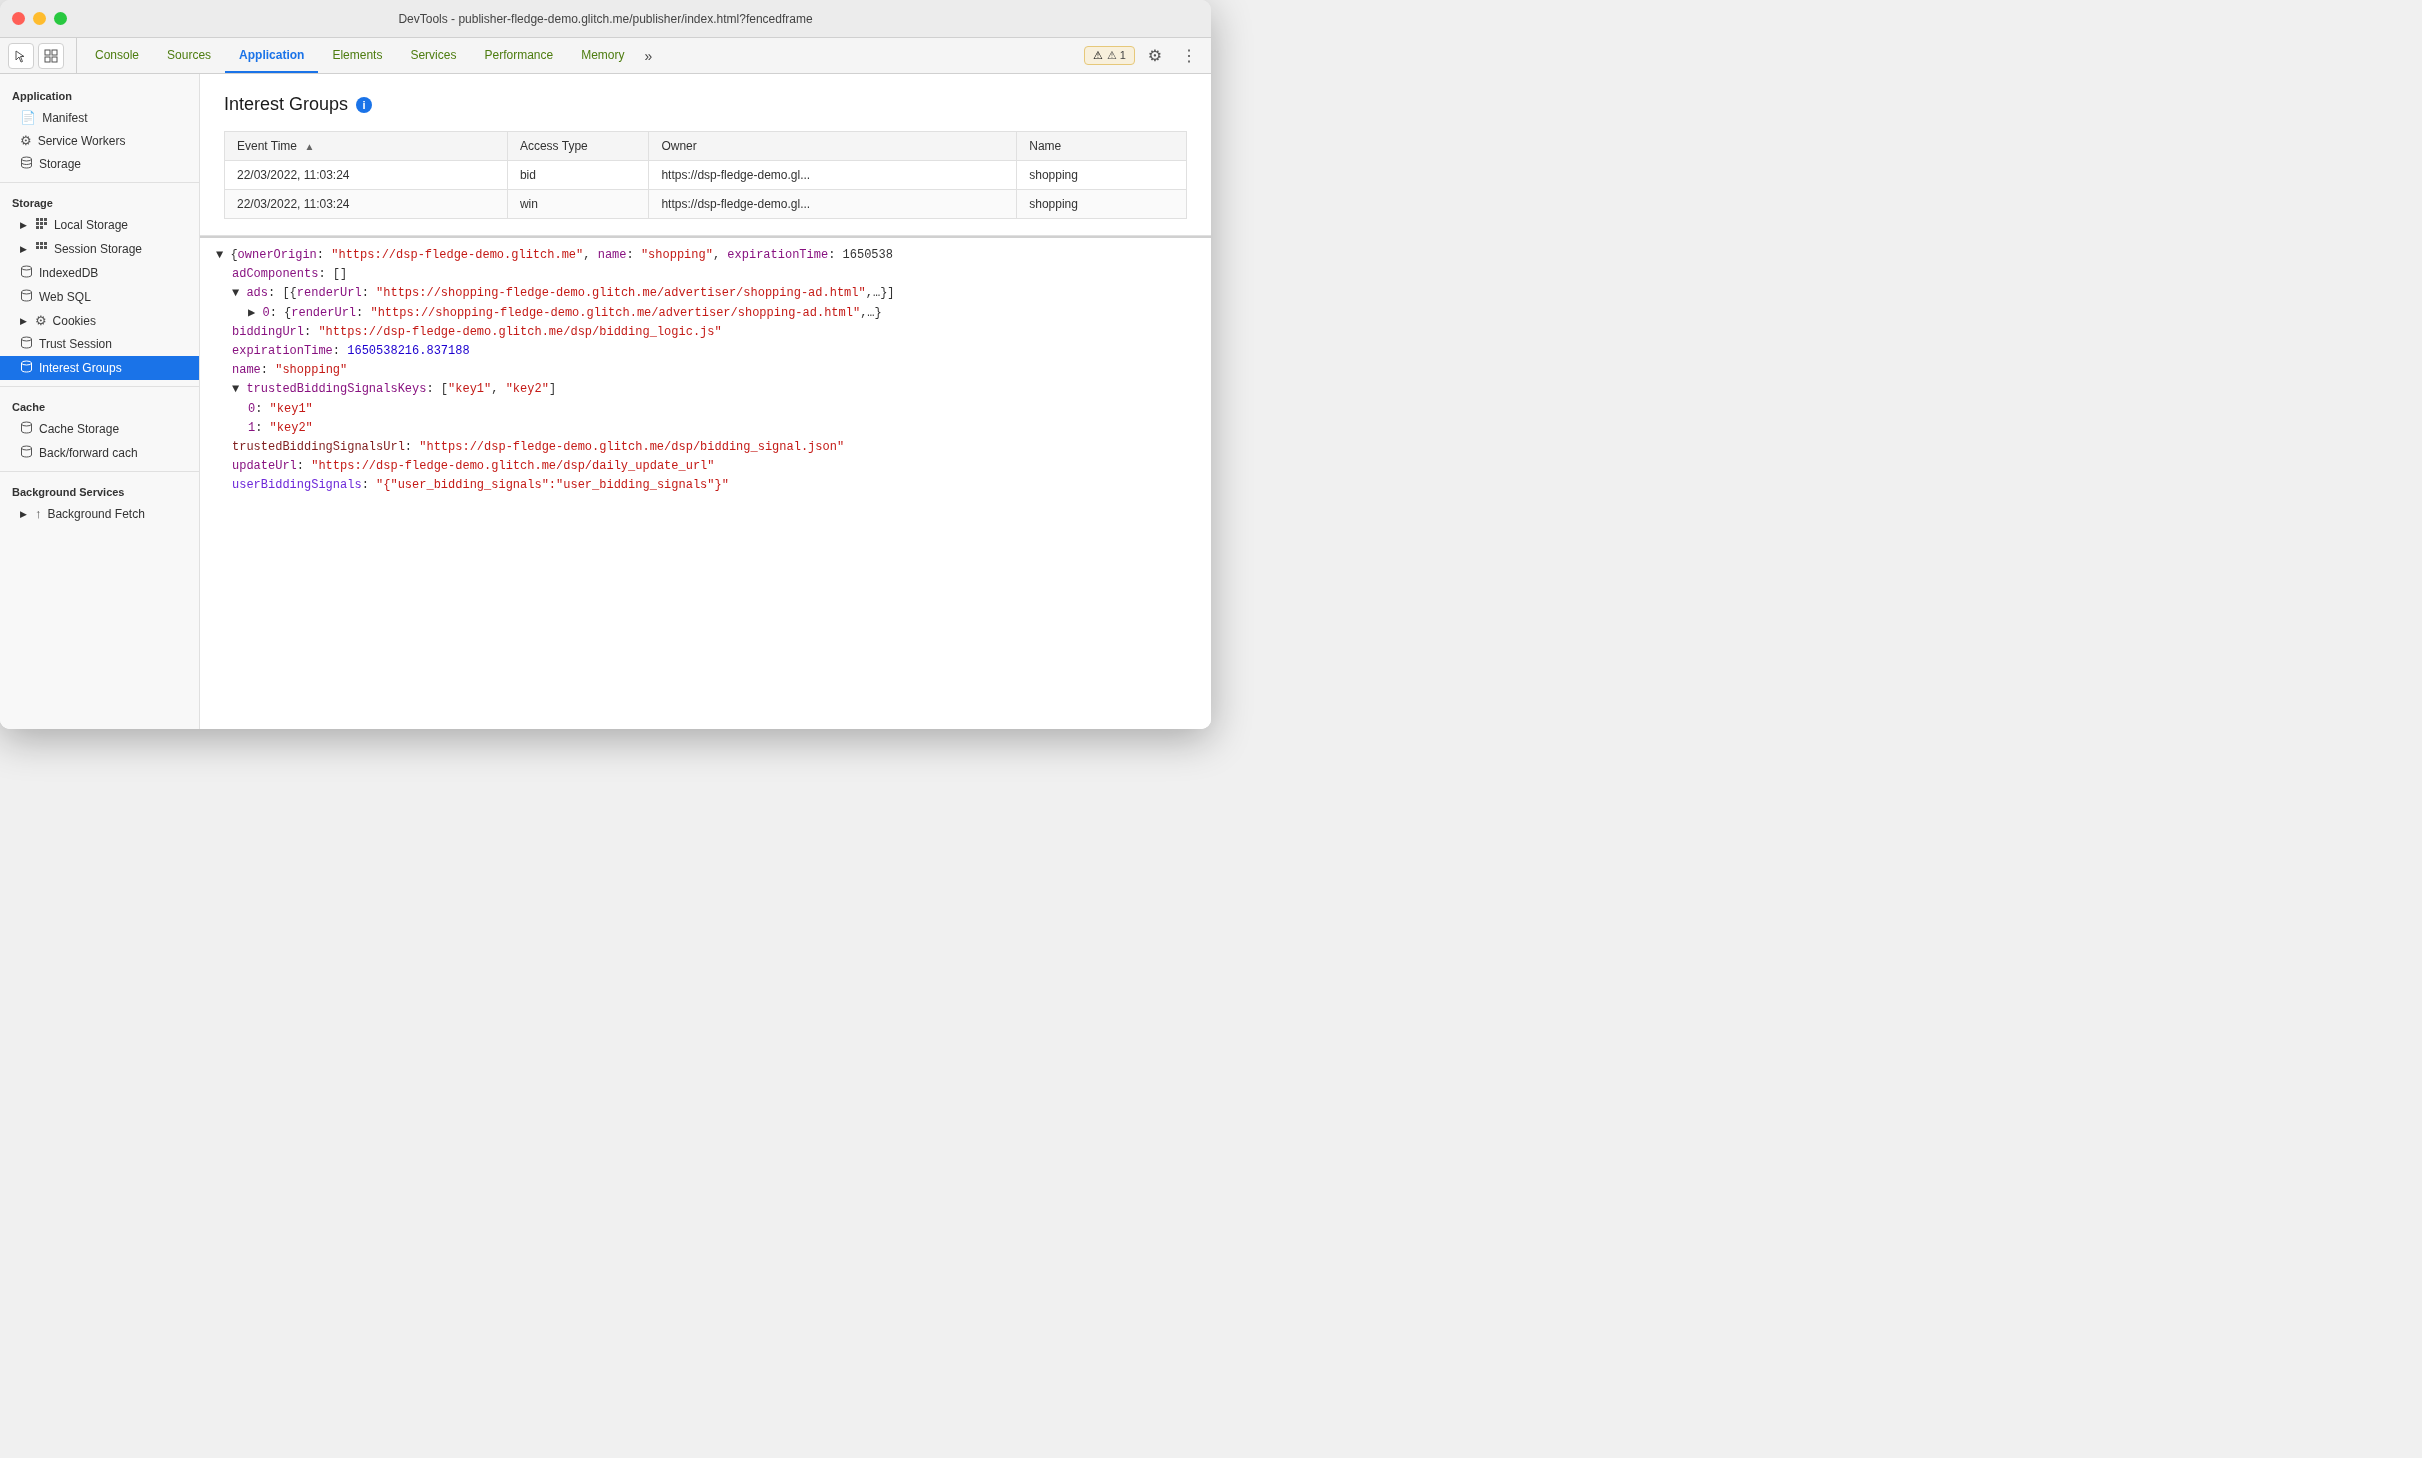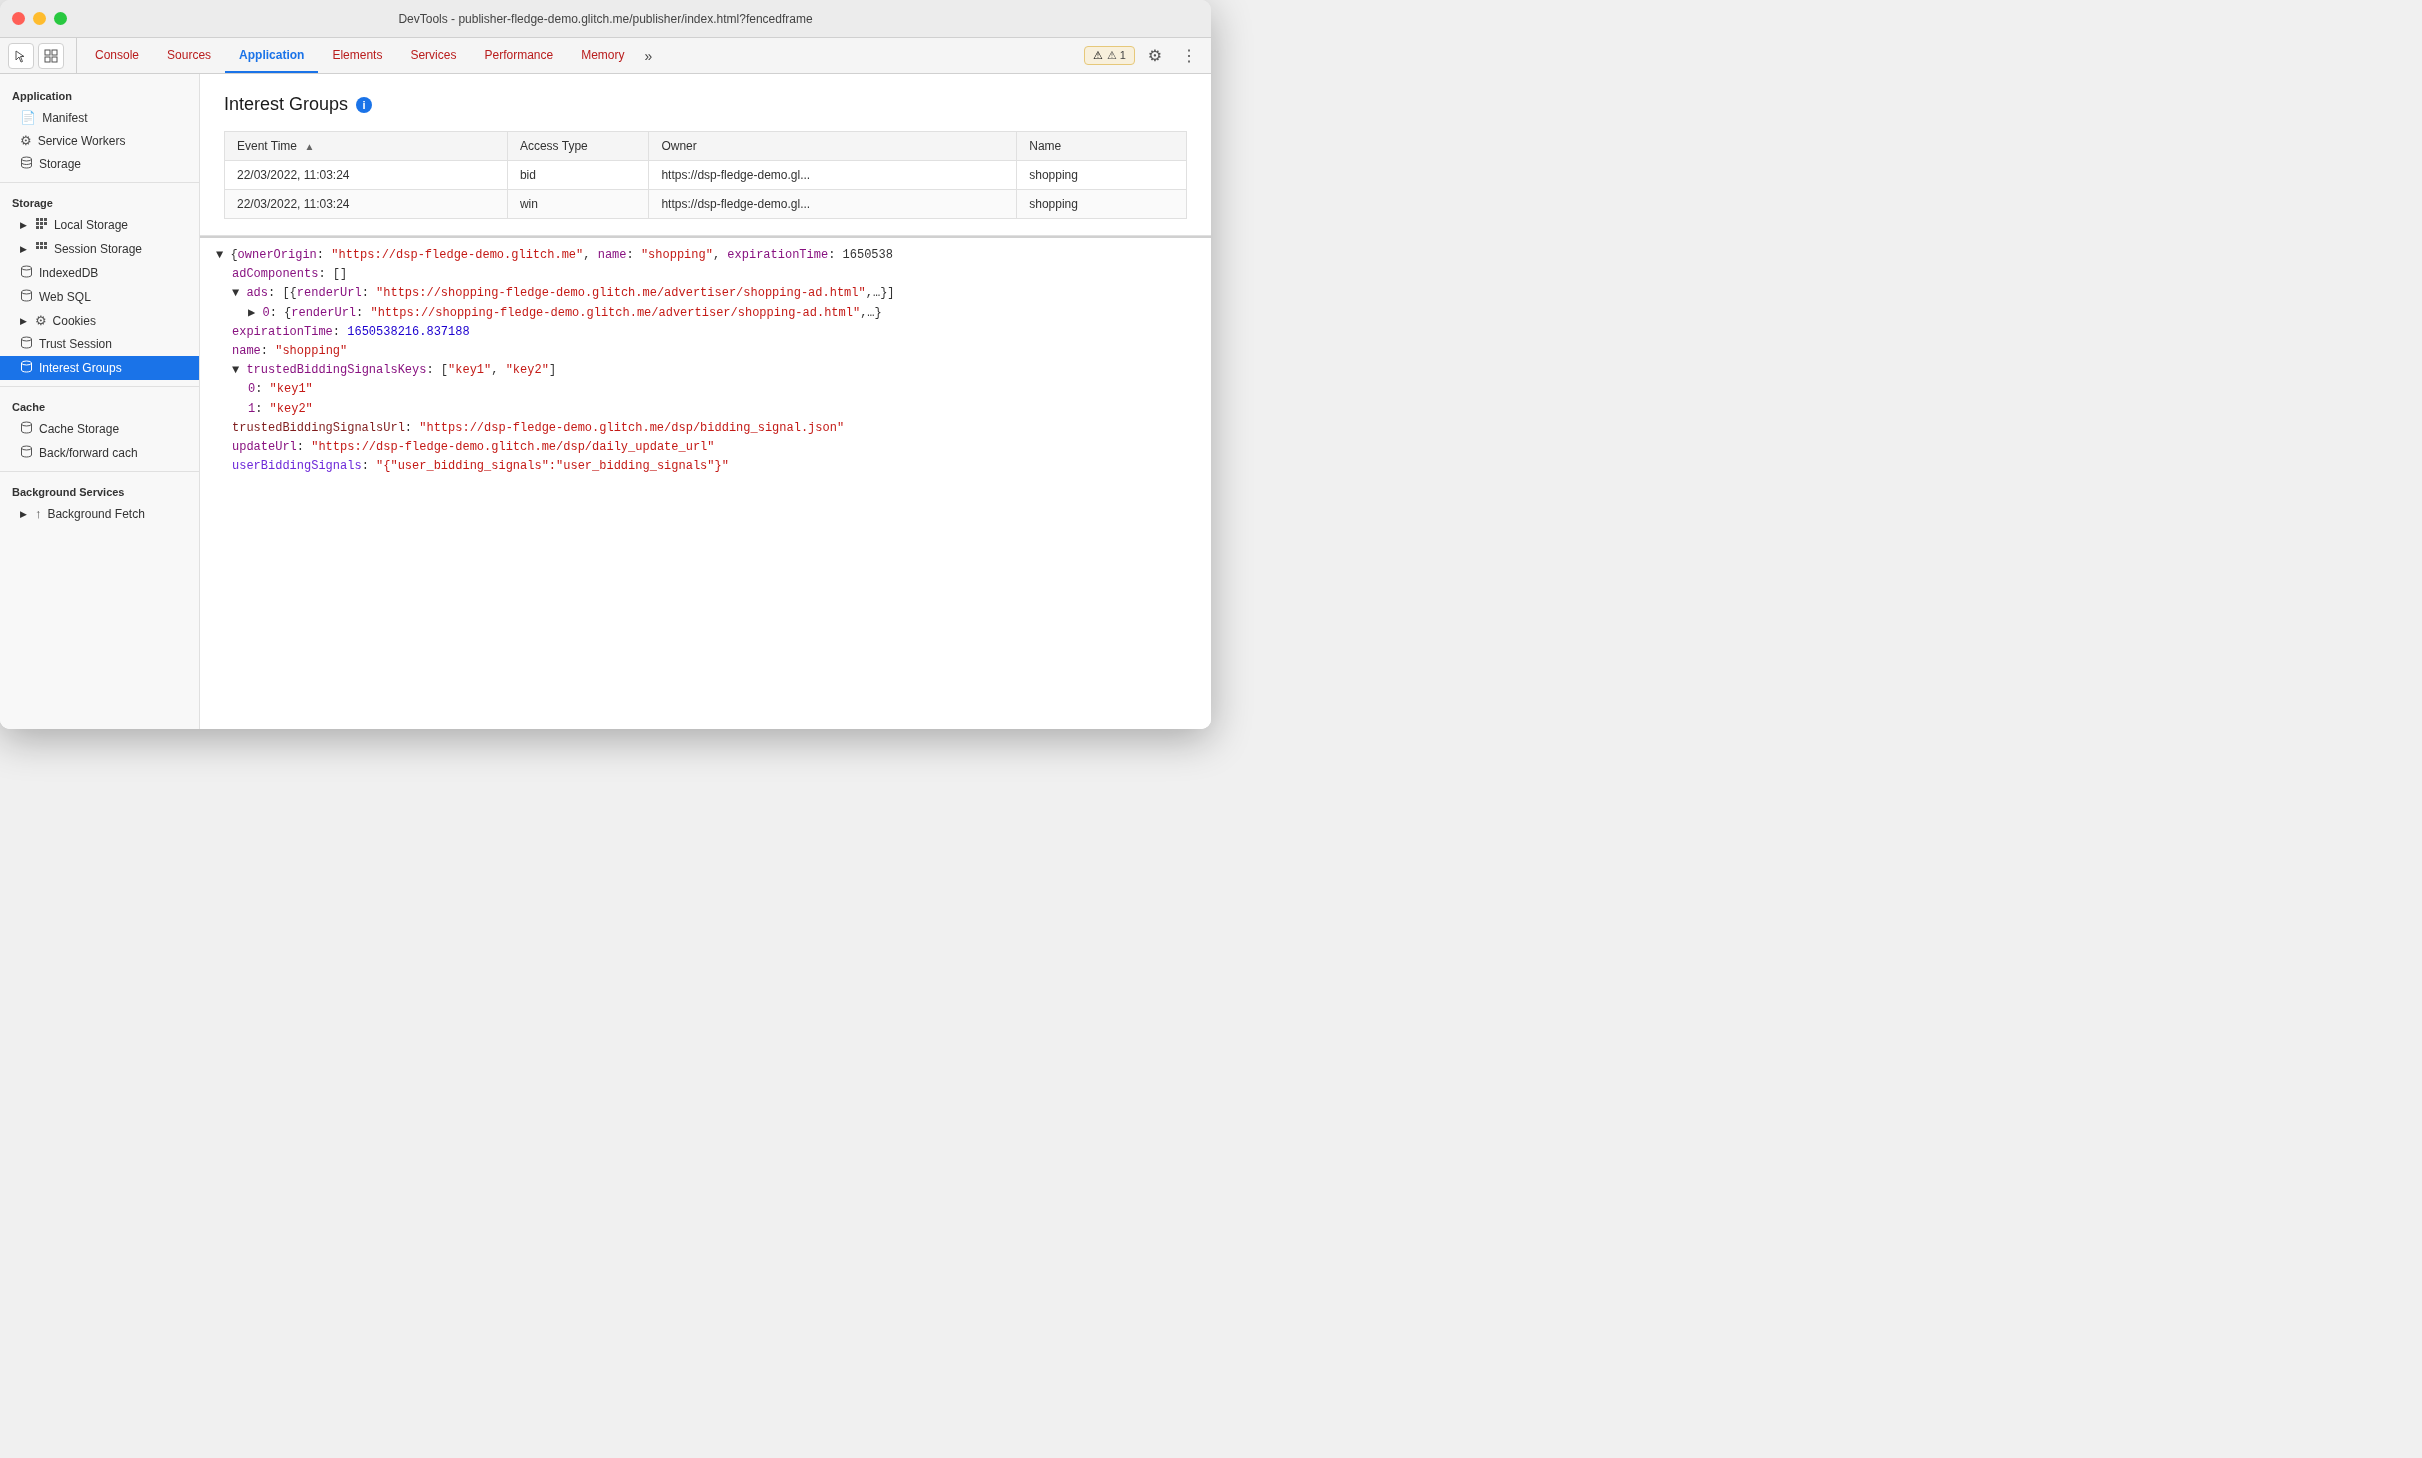--- a/index.html
+++ b/index.html
@@ -85,21 +85,21 @@
     .tabs {
       display: flex;
       align-items: stretch;
       flex: 1;
     }
     .tab {
       padding: 0 14px;
       display: flex;
       align-items: center;
       font-size: 12px;
-      color: #b91c1c;
+      color: #4d7c0f;
       cursor: pointer;
       border-bottom: 2px solid transparent;
       white-space: nowrap;
     }
     .tab.active {
       color: #1a73e8;
       border-bottom: 2px solid #1a73e8;
       font-weight: 600;
     }
     .tab-bar-right {
@@ -514,20 +514,21 @@
   </tr>
           </tbody>
       </table>
     </div>
 
     <div class="json-panel" id="json-panel">
     <div style="padding-left: 0px; font-family: Menlo, Monaco, &quot;Courier New&quot;, monospace; font-size: 12px; line-height: 1.6; white-space: pre;"><span style="color:#333">▼ {</span><span style="color:#881280">ownerOrigin</span><span style="color:#333">: </span><span style="color:#c41a16">"https://dsp-fledge-demo.glitch.me"</span><span style="color:#333">, </span><span style="color:#881280">name</span><span style="color:#333">: </span><span style="color:#c41a16">"shopping"</span><span style="color:#333">, </span><span style="color:#881280">expirationTime</span><span style="color:#333">: 1650538</span></div>
         <div style="padding-left: 16px; font-family: Menlo, Monaco, &quot;Courier New&quot;, monospace; font-size: 12px; line-height: 1.6; white-space: pre;"><span style="color:#881280">adComponents</span><span style="color:#333">: []</span></div>
         <div style="padding-left: 16px; font-family: Menlo, Monaco, &quot;Courier New&quot;, monospace; font-size: 12px; line-height: 1.6; white-space: pre;"><span style="color:#333">▼ </span><span style="color:#881280">ads</span><span style="color:#333">: [{</span><span style="color:#881280">renderUrl</span><span style="color:#333">: </span><span style="color:#c41a16">"https://shopping-fledge-demo.glitch.me/advertiser/shopping-ad.html"</span><span style="color:#333">,…}]</span></div>
         <div style="padding-left: 32px; font-family: Menlo, Monaco, &quot;Courier New&quot;, monospace; font-size: 12px; line-height: 1.6; white-space: pre;"><span style="color:#333">▶ </span><span style="color:#881280">0</span><span style="color:#333">: {</span><span style="color:#881280">renderUrl</span><span style="color:#333">: </span><span style="color:#c41a16">"https://shopping-fledge-demo.glitch.me/advertiser/shopping-ad.html"</span><span style="color:#333">,…}</span></div>
+        <div style="padding-left: 16px; font-family: Menlo, Monaco, &quot;Courier New&quot;, monospace; font-size: 12px; line-height: 1.6; white-space: pre;"><span style="color:#881280">biddingUrl</span><span style="color:#333">: </span><span style="color:#c41a16">"https://dsp-fledge-demo.glitch.me/dsp/bidding_logic.js"</span></div>
         <div style="padding-left: 16px; font-family: Menlo, Monaco, &quot;Courier New&quot;, monospace; font-size: 12px; line-height: 1.6; white-space: pre;"><span style="color:#881280">expirationTime</span><span style="color:#333">: </span><span style="color:#1c00cf">1650538216.837188</span></div>
         <div style="padding-left: 16px; font-family: Menlo, Monaco, &quot;Courier New&quot;, monospace; font-size: 12px; line-height: 1.6; white-space: pre;"><span style="color:#881280">name</span><span style="color:#333">: </span><span style="color:#c41a16">"shopping"</span></div>
         <div style="padding-left: 16px; font-family: Menlo, Monaco, &quot;Courier New&quot;, monospace; font-size: 12px; line-height: 1.6; white-space: pre;"><span style="color:#333">▼ </span><span style="color:#881280">trustedBiddingSignalsKeys</span><span style="color:#333">: [</span><span style="color:#c41a16">"key1"</span><span style="color:#333">, </span><span style="color:#c41a16">"key2"</span><span style="color:#333">]</span></div>
         <div style="padding-left: 32px; font-family: Menlo, Monaco, &quot;Courier New&quot;, monospace; font-size: 12px; line-height: 1.6; white-space: pre;"><span style="color:#881280">0</span><span style="color:#333">: </span><span style="color:#c41a16">"key1"</span></div>
         <div style="padding-left: 32px; font-family: Menlo, Monaco, &quot;Courier New&quot;, monospace; font-size: 12px; line-height: 1.6; white-space: pre;"><span style="color:#881280">1</span><span style="color:#333">: </span><span style="color:#c41a16">"key2"</span></div>
         <div style="padding-left: 16px; font-family: Menlo, Monaco, &quot;Courier New&quot;, monospace; font-size: 12px; line-height: 1.6; white-space: pre;"><span style="color:#7f1d1d">trustedBiddingSignalsUrl</span><span style="color:#333">: </span><span style="color:#c41a16">"https://dsp-fledge-demo.glitch.me/dsp/bidding_signal.json"</span></div>
         <div style="padding-left: 16px; font-family: Menlo, Monaco, &quot;Courier New&quot;, monospace; font-size: 12px; line-height: 1.6; white-space: pre;"><span style="color:#881280">updateUrl</span><span style="color:#333">: </span><span style="color:#c41a16">"https://dsp-fledge-demo.glitch.me/dsp/daily_update_url"</span></div>
         <div style="padding-left: 16px; font-family: Menlo, Monaco, &quot;Courier New&quot;, monospace; font-size: 12px; line-height: 1.6; white-space: pre;"><span style="color:#6d28d9">userBiddingSignals</span><span style="color:#333">: </span><span style="color:#c41a16">"{"user_bidding_signals":"user_bidding_signals"}"</span></div>
       </div>
   </div>

